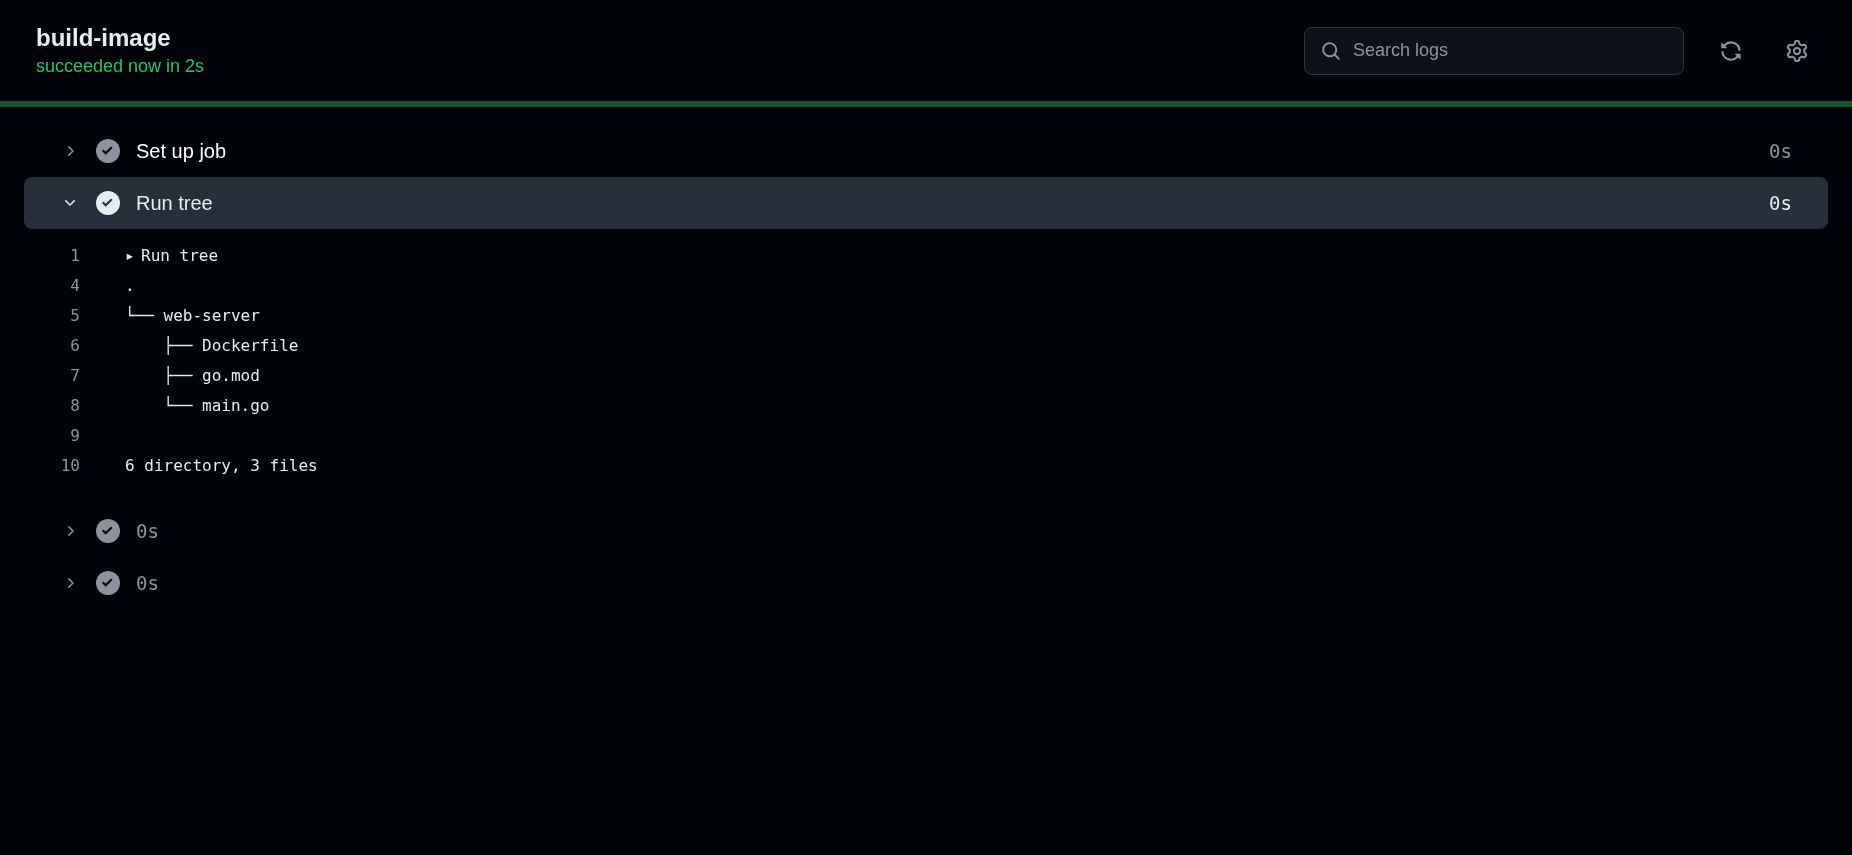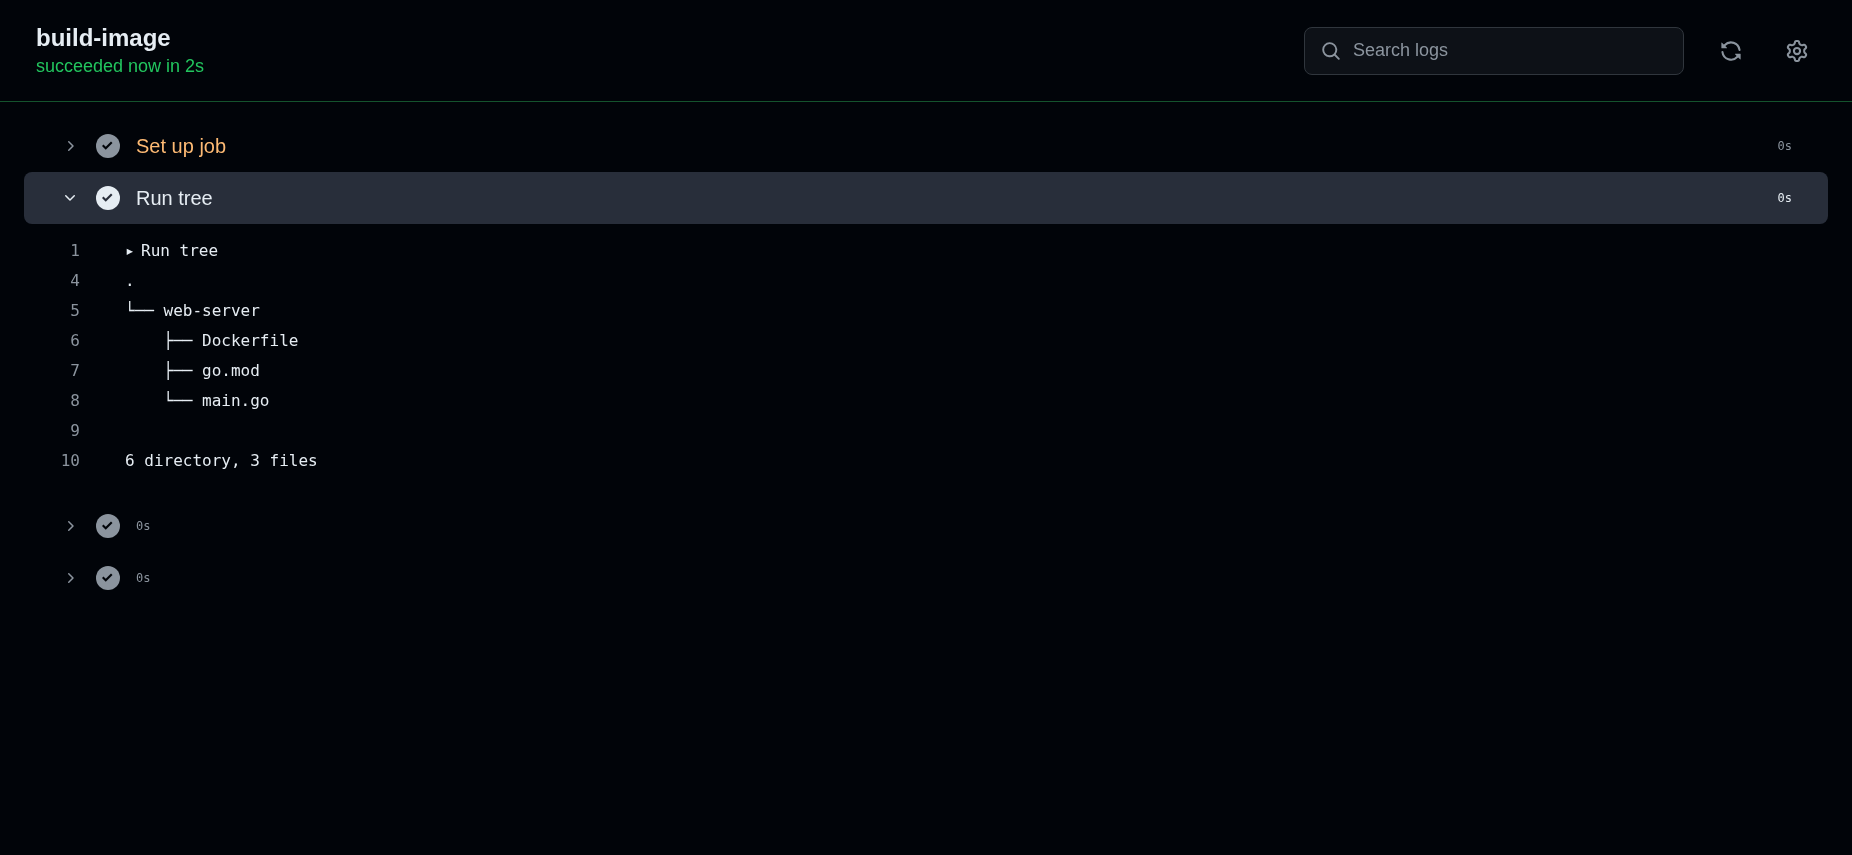--- a/index.html
+++ b/index.html
@@ -13,21 +13,21 @@
       font-family: -apple-system, BlinkMacSystemFont, "Segoe UI", Helvetica, Arial, sans-serif;
       width: 1852px;
       height: 855px;
       overflow: hidden;
     }
     .header {
       display: flex;
       align-items: center;
       justify-content: space-between;
       padding: 24px 36px;
-      border-bottom: 1px solid #14532d;
+      border-bottom: 6px solid #14532d;
     }
     .header-left {
       display: flex;
       flex-direction: column;
     }
     .job-title {
       font-size: 24px;
       font-weight: 600;
       color: #e6edf3;
       margin-bottom: 4px;
@@ -120,30 +120,30 @@
       display: flex;
       align-items: center;
       justify-content: center;
     }
     .check-icon svg {
       width: 24px;
       height: 24px;
     }
     .step-name {
       font-size: 20px;
-      color: #fdba74;
+      color: #ffffff;
       flex: 1;
     }
     .expanded .step-name {
       color: #e6edf3;
       font-weight: 500;
     }
     .step-duration {
       font-family: ui-monospace, SFMono-Regular, "SF Mono", Menlo, Consolas, monospace;
-      font-size: 12px;
+      font-size: 19px;
       color: #8b949e;
     }
     .expanded .step-duration {
       color: #e6edf3;
     }
     .log-output {
       padding: 12px 0 24px 0;
     }
     .log-line {
       display: flex;

